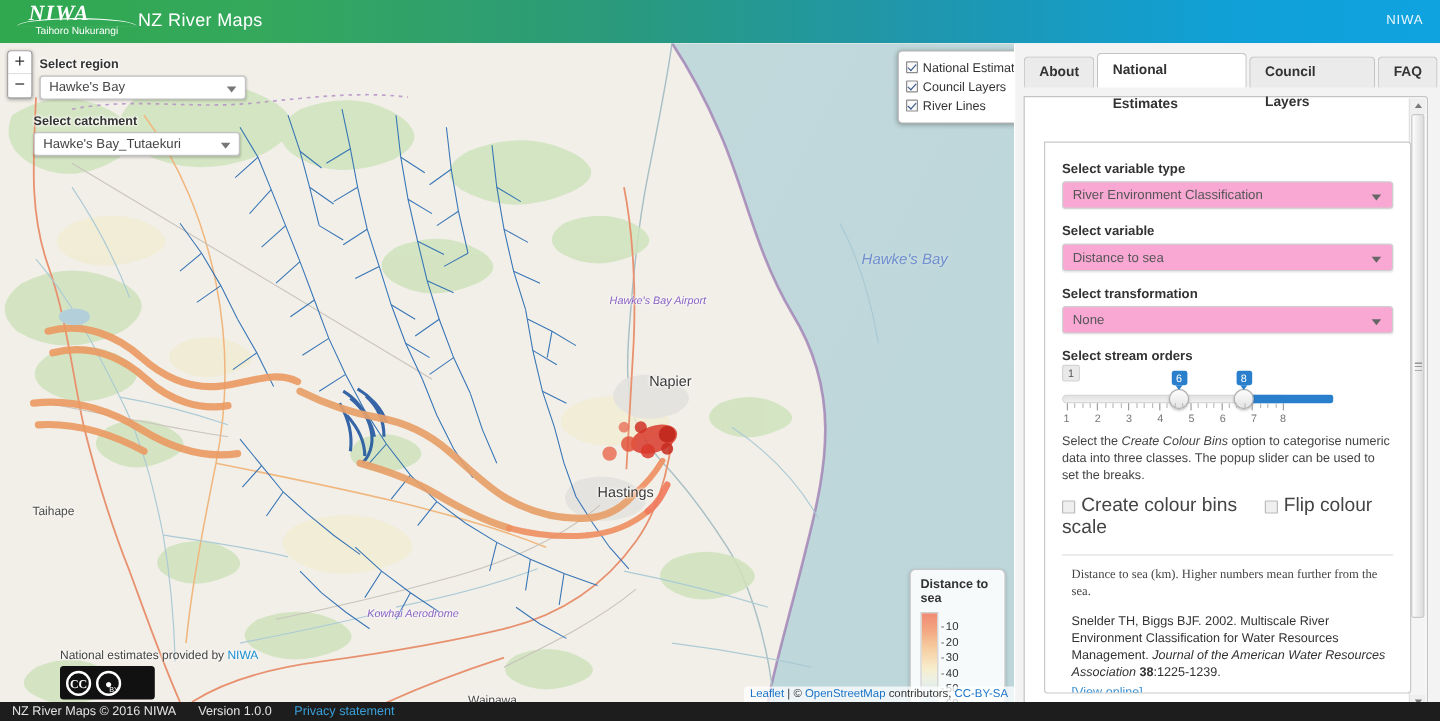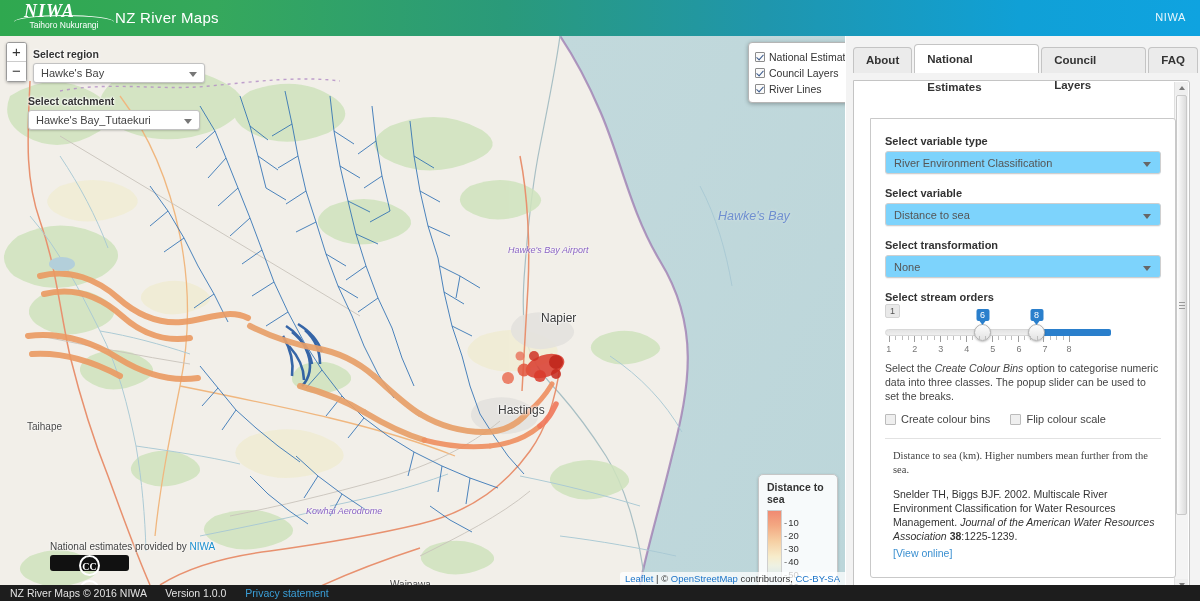--- a/index.html
+++ b/index.html
@@ -118,22 +118,22 @@
   }
   #legend .ticks span::before {
     content: "-"; color: #666; margin-right: 1px;
   }
 
   
   #credit { position: absolute; left: 50px; top: 505px; z-index: 40; }
   #credit .txt { font-size: 10px; color: #444; text-shadow: 0 0 3px #fff, 0 0 3px #fff; }
   #credit .txt a { color: #1a8fd0; text-decoration: none; }
   #cc-badge {
-    margin-top: 3px; width: 79px; height: 16px; background: #111;
-    border-radius: 3px; display: flex; align-items: center; gap: 4px; padding: 0 5px; flex-direction: column;
+    margin-top: 3px; width: 79px; height: 28px; background: #111;
+    border-radius: 3px; display: flex; align-items: center; gap: 4px; padding: 0 5px;
   }
   .cc-circle {
     width: 21px; height: 21px; border-radius: 50%; border: 2px solid #fff;
     color: #fff; font-size: 10px; font-weight: bold; text-align: center;
     line-height: 19px; font-family: "Liberation Serif", serif;
   }
   #cc-badge .by { color:#fff; font-size:6px; position:relative; top:7px; left:-14px;}
   #map-attrib {
     position: absolute; right: 0; bottom: 0; z-index: 40;
     background: rgba(255,255,255,.75); font-size: 9.5px; color: #333;
@@ -199,21 +199,21 @@
   .itab.active { background: #fff; height: 25px; line-height: 24px; }
   #inner-body {
     position: absolute; left: 24px; top: 82px; width: 306px; height: 460px;
     background: #fff; border: 1px solid #c9c9c9; border-radius: 0 3px 3px 3px;
     padding: 16px 14px 0 14px; overflow: hidden;
   }
 
   .flabel { font-size: 11px; font-weight: bold; color: #333; margin-bottom: 4px; }
   .fsel {
     position: relative; height: 23px; border: 1px solid #cfcfcf; border-radius: 3px;
-    background: #7dd3fc; font-size: 11px; color: #555; line-height: 22px;
+    background: #f9a8d4; font-size: 11px; color: #555; line-height: 22px;
     padding-left: 8px; margin-bottom: 13px; box-shadow: 0 1px 1px rgba(0,0,0,.06);
     white-space: nowrap; overflow: hidden;
   }
   .fsel .caret {
     position: absolute; right: 9px; top: 10px;
     border-left: 4px solid transparent; border-right: 4px solid transparent;
     border-top: 5px solid #666;
   }
 
   
@@ -246,21 +246,21 @@
     border-top:4px solid #2a7fcc;
   }
   #ticks { position: absolute; left: 0; top: 29px; width: 186px; height: 7px; }
   #ticks i { position: absolute; top: 0; width: 1px; height: 4px; background: #bdbdbd; }
   #ticks i.maj { height: 6px; background: #9e9e9e; }
   #ticknums { position: absolute; left: 0; top: 37px; width: 186px; height: 12px; }
   #ticknums span { position: absolute; font-size: 9px; color: #777; transform: translateX(-50%); }
 
   .helptext { font-size: 10.5px; color: #444; line-height: 14px; margin-top: 4px; }
   .helptext i { font-style: italic; }
-  .cbrow { margin-top: 10px; font-size: 11px; color: #444; }
+  .cbrow { margin-top: 10px; font-size: 16px; color: #444; }
   .cbrow .cb2 {
     display: inline-block; width: 11px; height: 11px; border: 1px solid #bbb;
     background: #efefef; vertical-align: -2px; margin-right: 5px; border-radius: 1px;
   }
   .cbrow .gap { display: inline-block; width: 14px; }
   .hr { border-top: 1px solid #e2e2e2; margin: 13px 0 10px 0; }
   .vartitle { font-size: 10.5px; color: #333; margin-bottom: 2px; }
   .vartitle b { font-weight: bold; }
   .vardesc { font-size: 10.5px; color: #444; line-height: 13.5px; font-family: Liberation Serif, serif; }
   .refblock { font-size: 10.5px; color: #333; line-height: 14px; margin-top: 11px; }

